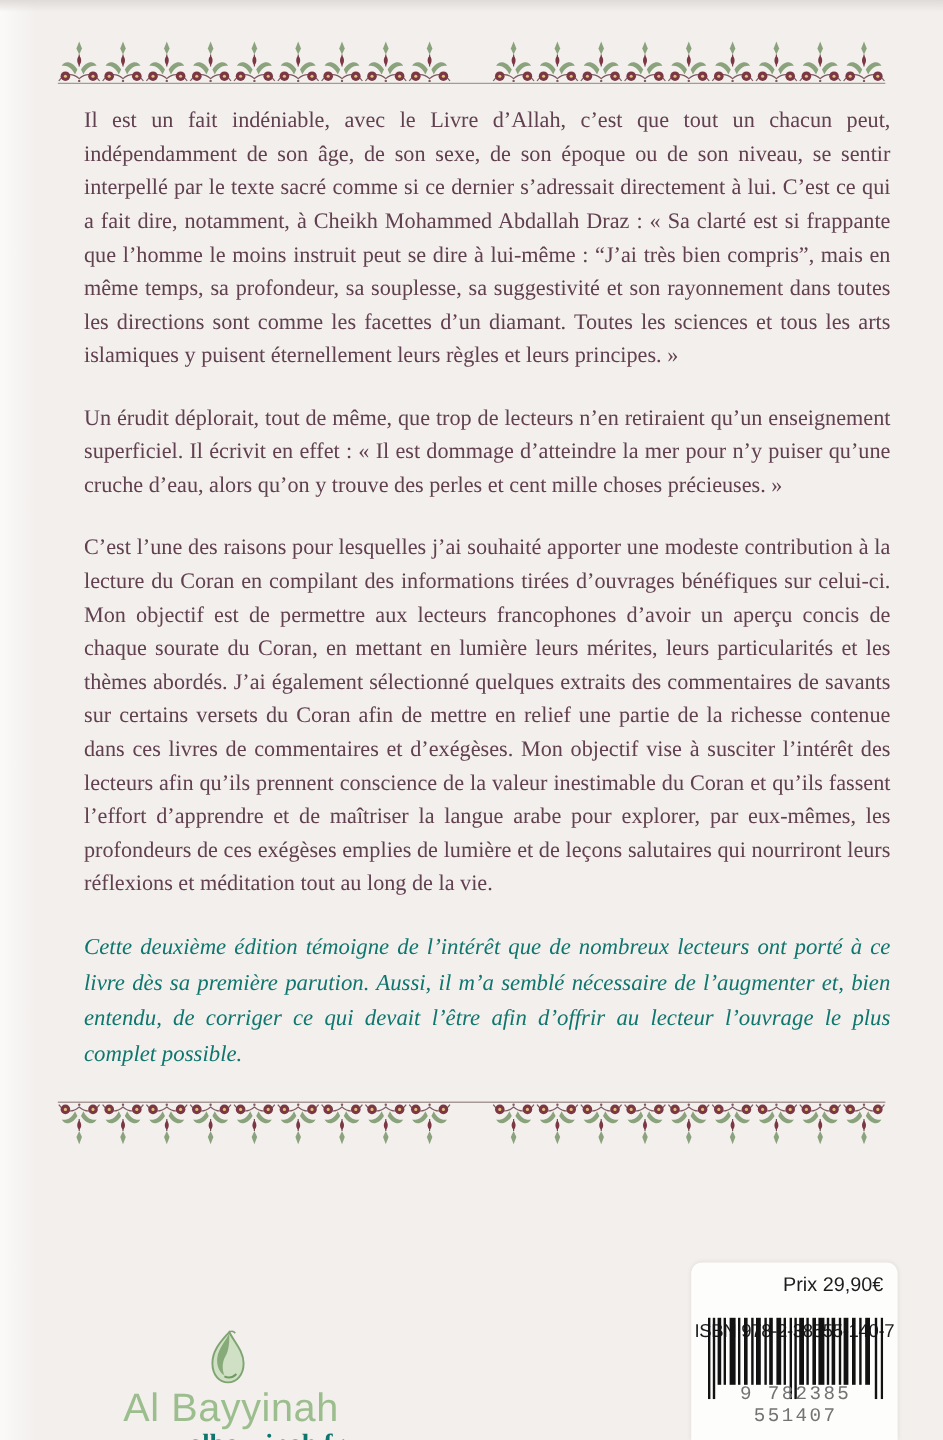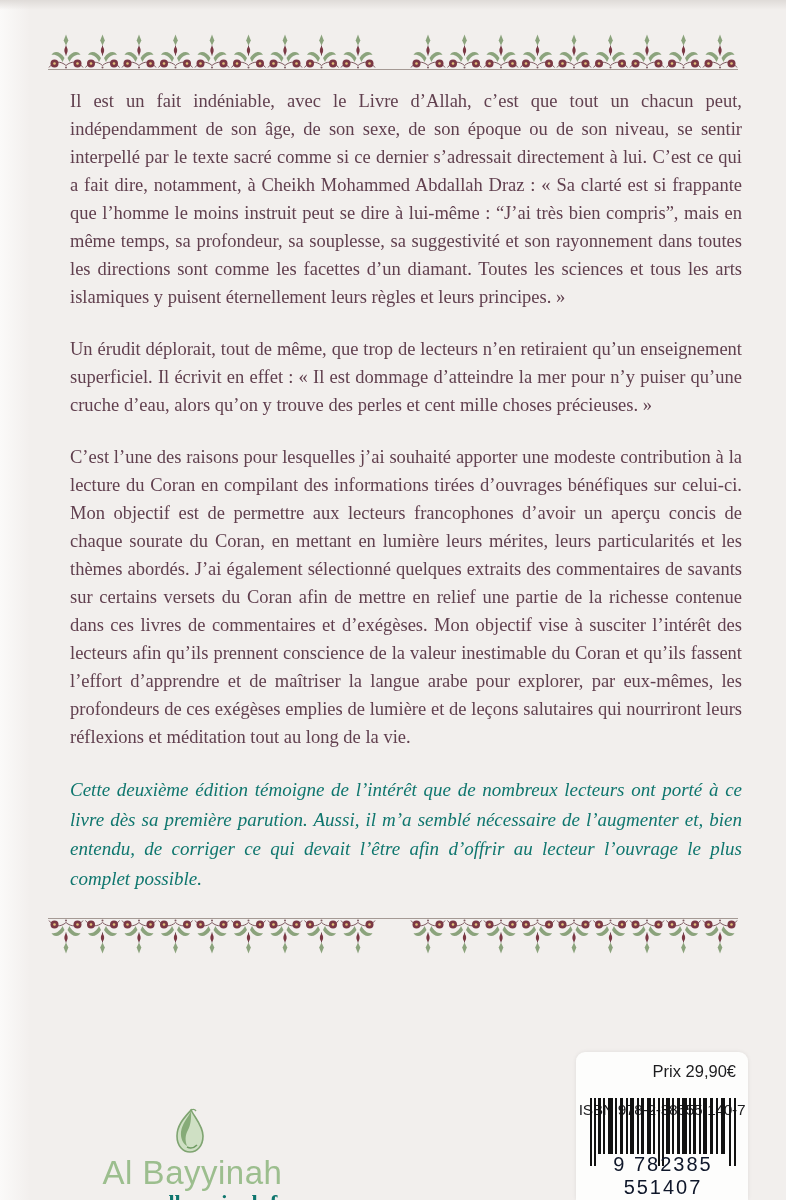--- a/index.html
+++ b/index.html
@@ -35,22 +35,22 @@
     position:absolute;left:576px;top:1052px;width:172px;height:148px;
     background:#fdfdfc;border-radius:9px 9px 0 0;
     box-shadow:0 0 4px rgba(0,0,0,0.08);
     font-family:"Liberation Sans", sans-serif;color:#1d1d1f;
   }
   .price-line{margin:10px 12px 0 0;text-align:right;font-size:16.5px;padding-left:36px;}
   .isbn-line{margin:20px 0 0 0;text-align:center;font-size:15.5px;letter-spacing:-0.3px;}
   .barcode-wrap{position:absolute;left:14px;top:46px;width:146px;}
   .barcode-svg{display:block;width:146px;height:68px;}
   .barcode-digits{
-    margin-top:-13px;text-align:center;font-size:20px;letter-spacing:2px;
-    font-family:Liberation Sans, sans-serif;color:#0f172a;
+    margin-top:-13px;text-align:center;font-size:16px;letter-spacing:2px;
+    font-family:Liberation Mono, monospace;color:#737373;
     background:transparent;
   }
 
   .publisher-logo{position:absolute;left:70px;top:1108px;width:240px;}
   .logo-row{display:flex;align-items:center;flex-direction:column;}
   .drop-icon{width:32px;height:46px;display:block;}
   .publisher-name{
     font-family:"Liberation Sans", sans-serif;
     font-size:33px;color:#9cbe8e;margin-left:5px;letter-spacing:0.5px;
   }

